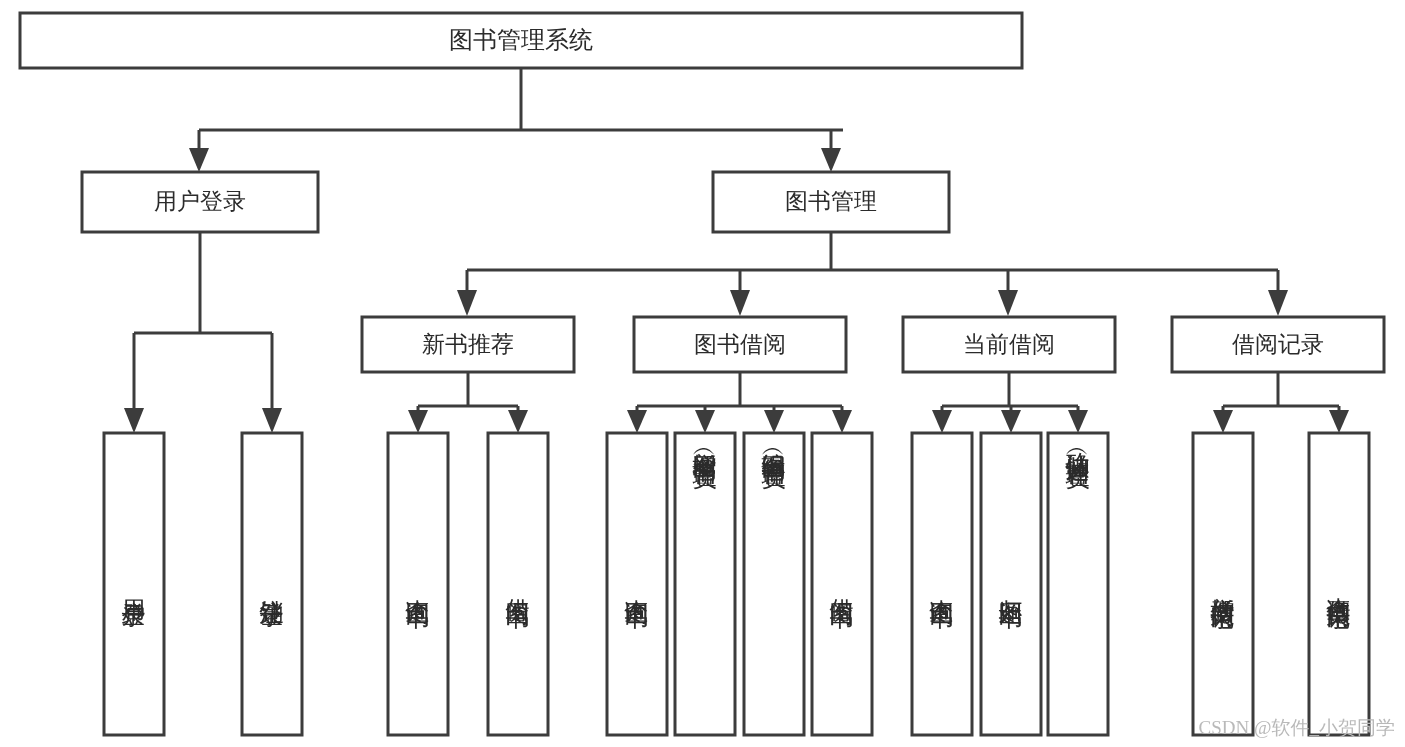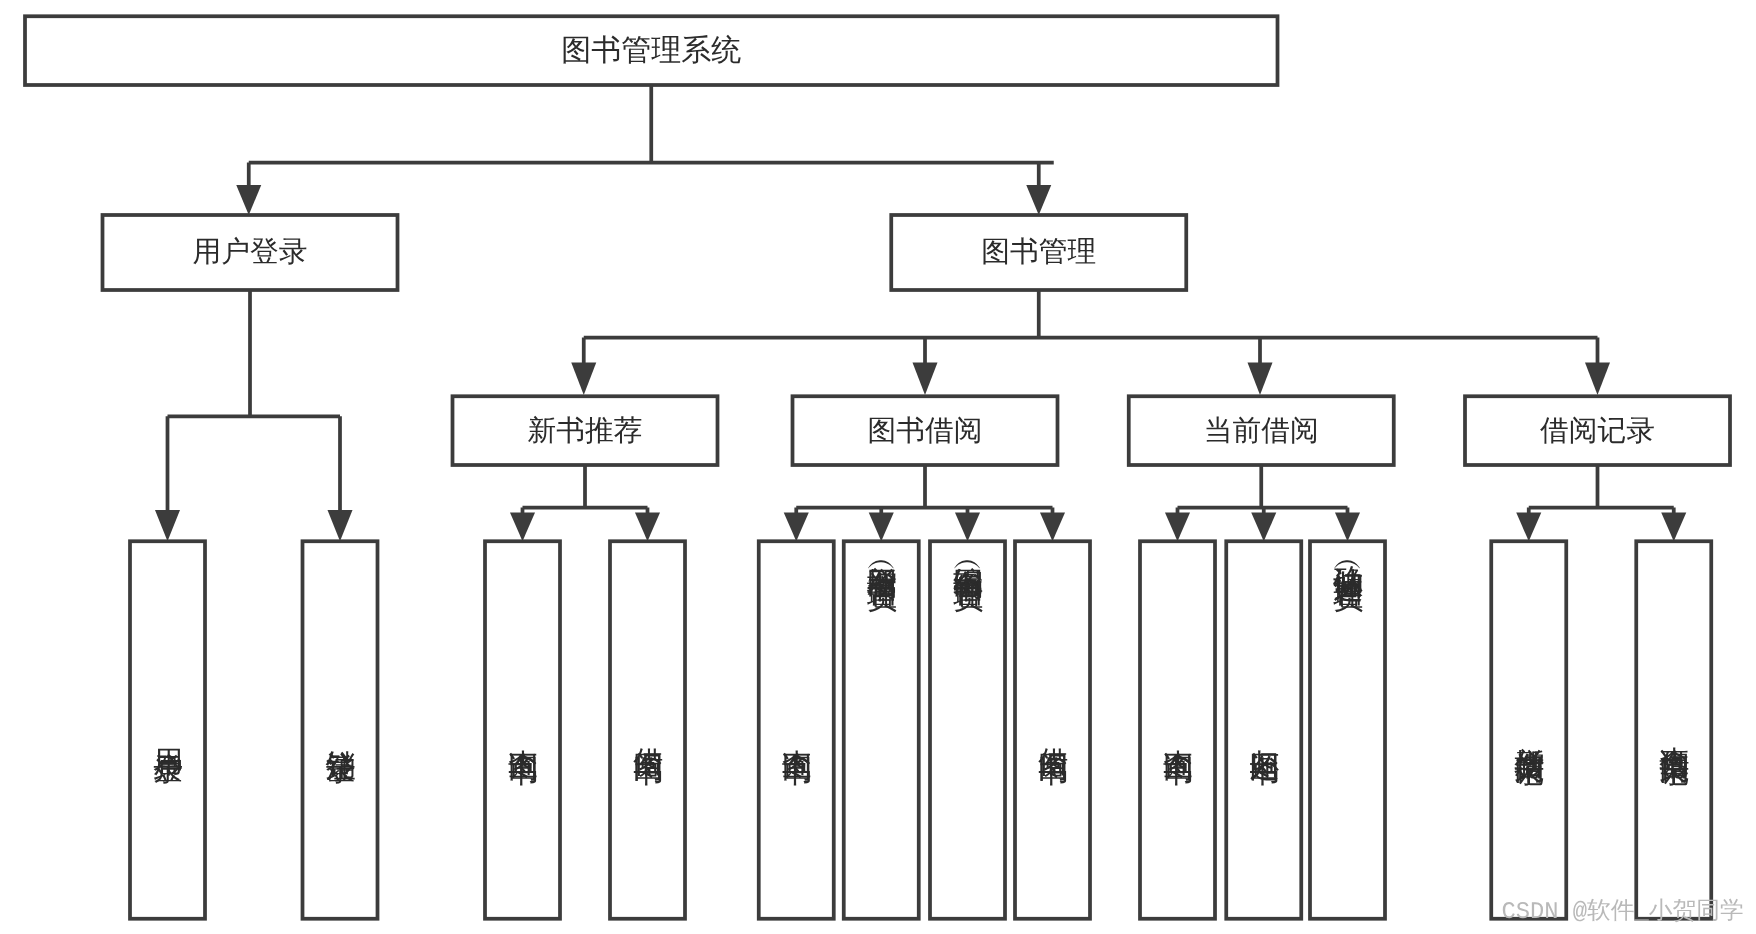--- a/index.html
+++ b/index.html
@@ -64,21 +64,21 @@
     font-size: 24px;
     line-height: 1.05;
     color: #2b2b2b;
     letter-spacing: 2px;
     white-space: nowrap;
   }
   .watermark {
     position: absolute;
     right: 10px;
     bottom: 6px;
-    font-family: Liberation Mono, monospace;
+    font-family: Liberation Serif, serif;
     font-size: 19px;
     color: #b9b9b9;
     white-space: nowrap;
     pointer-events: none;
   }
 </style>
 </head>
 <body>
 
 <div id="diagram-root">

